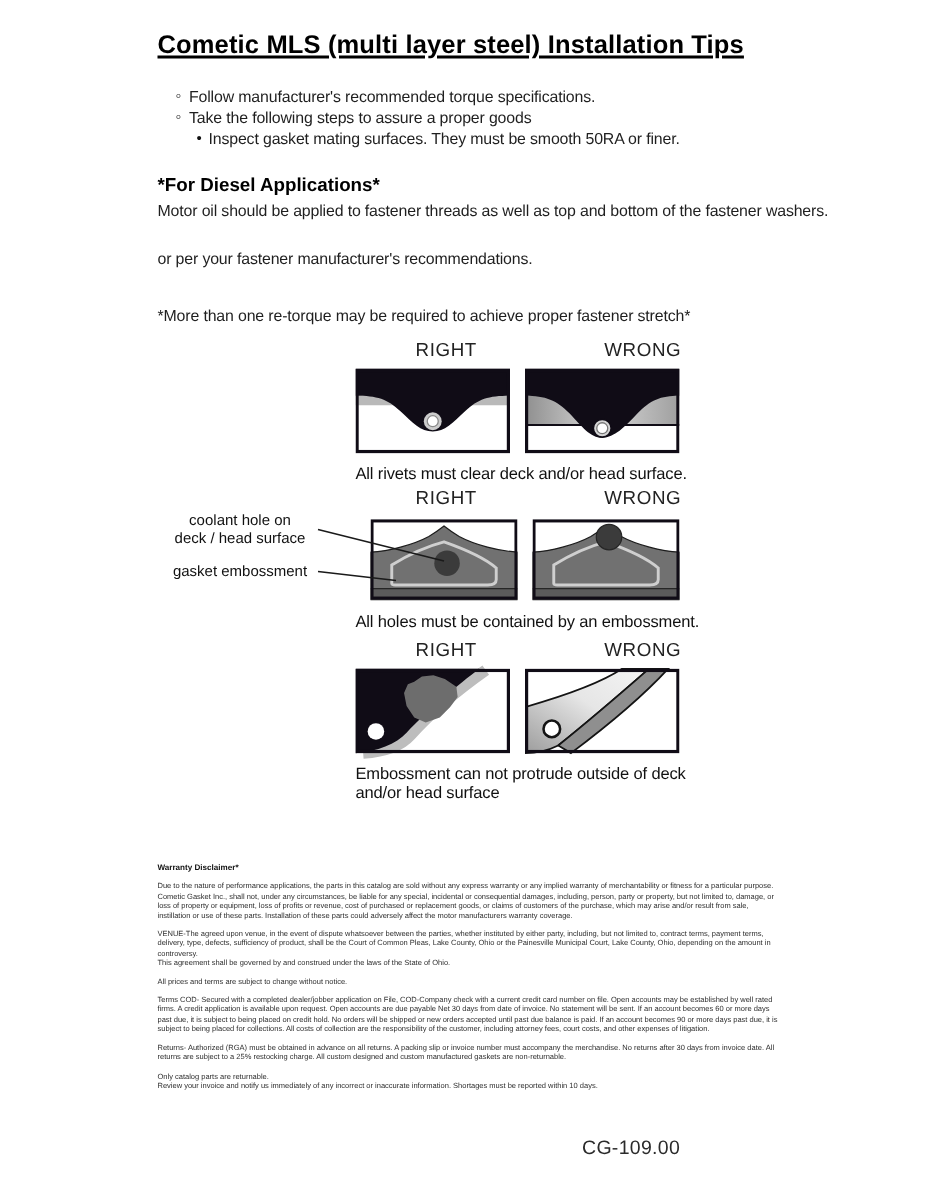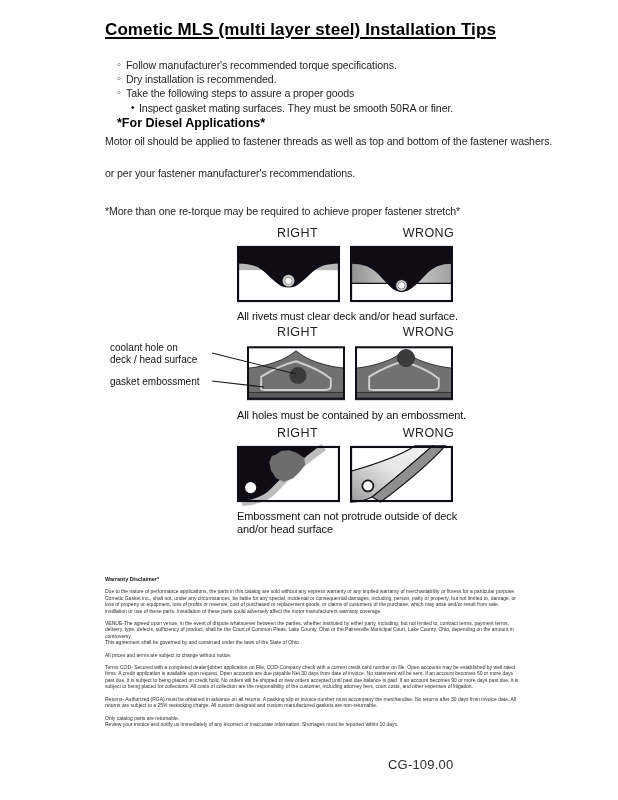--- a/index.html
+++ b/index.html
@@ -14,56 +14,55 @@
     top:20px;font-size:17px;font-weight:bold;color:#000;
     text-decoration:underline;text-decoration-thickness:1.5px;text-underline-offset:2px;
     letter-spacing:.1px;white-space:nowrap;
   }
   ul.bullets{top:46px;list-style:none;margin:12px;padding:0 0 0 9px;font-size:10.6px;line-height:14.2px;letter-spacing:-.1px;}
   ul.bullets li{position:relative;white-space:nowrap;}
   ul.bullets li::before{content:"\25E6";position:absolute;left:-9px;top:-1px;font-size:11px;color:#333;}
   ul.bullets li.sub{margin-left:13px;}
   ul.bullets li.sub::before{content:"\2022";left:-8px;top:0;font-size:10px;color:#111;}
 
-  .diesel-heading{top:116px;font-size:12.5px;font-weight:bold;color:#000;white-space:nowrap;margin-left:12px;}
+  .diesel-heading{top:116px;font-size:12.5px;font-weight:bold;color:#000;white-space:nowrap;}
   .para{font-size:10.6px;line-height:14px;letter-spacing:-.1px;}
   .para div{white-space:nowrap;}
   .p1{top:134px;} .p2{top:166px;} .note{top:204px;}
 
   .figure{position:absolute;left:132px;width:216px;}
   .fig1{top:226px;} .fig2{top:325px;} .fig3{top:426px;}
   .fig-labels{display:flex;width:252px;}
   .fig-label{width:121px;text-align:center;font-size:12.5px;letter-spacing:.4px;color:#222;}
   .fig-label + .fig-label{margin-left:10px;}
   .panels{position:relative;display:flex;margin-top:1px;}
   .panels svg{display:block;}
   .panels svg + svg{margin-left:10px;}
   .fig-caption{margin-top:3px;font-size:11px;line-height:13px;letter-spacing:-.1px;color:#111;white-space:nowrap;}
 
-  .annot{position:absolute;width:100px;left:-127px;text-align:left;font-size:10px;line-height:11.5px;color:#111;}
+  .annot{position:absolute;width:100px;left:-127px;text-align:center;font-size:10px;line-height:11.5px;color:#111;}
   .annot-coolant{top:2px;} .annot-emboss{top:36px;white-space:nowrap;}
   .leaders{position:absolute;left:-127px;top:0;width:210px;height:66px;pointer-events:none;}
 
   .disclaimer{top:576px;width:416px;font-size:5px;line-height:6.4px;color:#2e2e2e;letter-spacing:0;}
   .disclaimer .d-head{font-size:5.4px;font-weight:bold;color:#111;margin:0 0 6px 0;}
   .disclaimer p{margin:6px 0 0 0;text-align:left;}
   .disclaimer p.tight{margin-top:0;}
 
   .page-code{position:absolute;left:388px;top:757px;font-size:13px;color:#2b2b2b;letter-spacing:.2px;}
 </style>
 </head>
 <body>
 
 <div class="content">
 
   <div class="abs page-title">Cometic MLS (multi layer steel) Installation Tips</div>
 
   <ul class="abs bullets">
     <li>Follow manufacturer's recommended torque specifications.</li>
-    <li>Dry installation is recommended.</li>
     <li>Take the following steps to assure a proper goods</li>
     <li class="sub">Inspect gasket mating surfaces.  They must be smooth 50RA or finer.</li>
   </ul>
 
   <div class="abs diesel-heading">*For Diesel Applications*</div>
 
   <div class="abs para p1">
     <div>Motor oil should be applied to fastener threads as well as top and bottom of the fastener washers.</div>
   </div>
 

